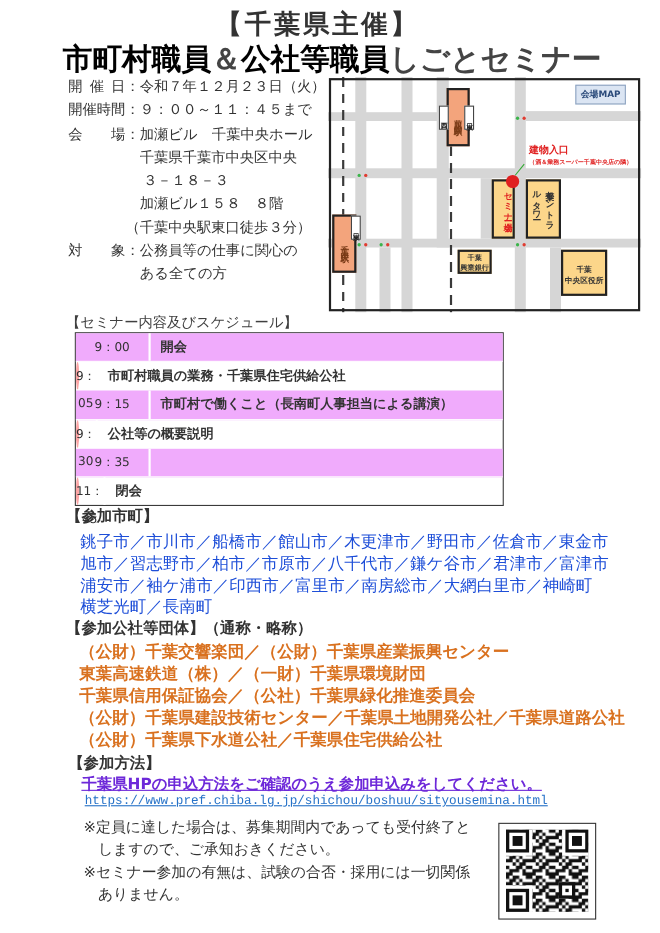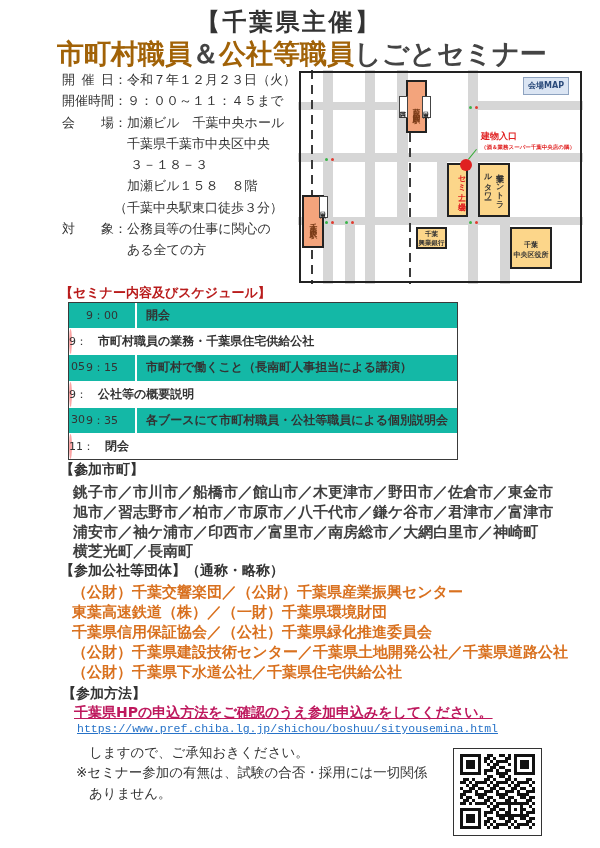--- a/index.html
+++ b/index.html
@@ -4,21 +4,21 @@
 <style>
   html, body { margin:0; padding:0; background:#ffffff; }
   body { width:600px; height:848px; position:relative; overflow:hidden;
          font-family:"DejaVu Sans", sans-serif; color:#333333; }
   .abs { position:absolute; }
   .nowrap { white-space:nowrap; }
 
   
   .organizer { left:196px; top:6px; font-size:24px; font-weight:bold; letter-spacing:2.5px; color:#333; }
   .title { left:57px; top:36px; font-size:27px; font-weight:bold; letter-spacing:0; }
-  .title .blue { color:#a16207; }
+  .title .blue { color:#000000; }
   .title .dark { color:#444; }
 
   
   .info { left:62px; top:69px; font-size:13px; }
   .info-row { height:21.3px; line-height:21.3px; white-space:nowrap; }
   .info-row .lbl { display:inline-block; width:52px; text-align:justify; text-align-last:justify; vertical-align:top; }
   .info-row .sep { display:inline-block; width:13px; text-align:center; }
   .info-row.cont { padding-left:65px; }
   .info-row.cont-paren { padding-left:52px; }
 
@@ -34,36 +34,36 @@
   .bldg { background:#fcd68a; border:2px solid #222; }
   .vtext { position:absolute; writing-mode:vertical-rl; font-size:8px; line-height:10px; font-weight:bold; }
   .hlabel { font-size:6.5px; text-align:center; line-height:9px; color:#333; font-weight:bold; }
   .light { width:3px; height:3px; border-radius:50%; }
   .light.g { background:#3cb44b; } .light.r { background:#e03c31; }
   .badge { background:#dbe5f3; border:1px solid #8ea3c0; color:#2a4a7a; font-size:8px; font-weight:bold;
            text-align:center; line-height:16px; }
   .map-frame { border:2px solid #222; pointer-events:none; }
 
   
-  .sec-head { font-size:13px; color:#b91c1c;font-weight:bold; }
+  .sec-head { font-size:13px; color:#404040; }
   .sched { left:68px; top:302px; width:390px; border:1.5px solid #3a3a3a; box-sizing:border-box; }
   .srow { display:flex; height:25.2px; line-height:25.2px; border-bottom:1.5px solid #fff; }
   .srow:last-child { border-bottom:none; }
-  .srow.dark { background:#14b8a6; }
+  .srow.dark { background:#f0abfc; }
   .srow.light { background:#fca5a5; }
   .srow .time { width:66px; text-align:center; border-right:2px solid #fff; font-size:11px; color:#333; }
   .srow .item { padding-left:9px; font-size:12px; font-weight:bold; color:#333; white-space:nowrap; }
 
   
   .list-head { font-size:14px; color:#333; font-weight:bold; }
-  .cities { left:73px; top:483px; font-size:15px; font-weight:bold; line-height:19.8px; color:#404040; white-space:nowrap; }
+  .cities { left:73px; top:483px; font-size:15px; font-weight:normal; line-height:19.8px; color:#1d4ed8; white-space:nowrap; }
   .orgs { left:72px; top:582px; font-size:15px; font-weight:bold; line-height:20px; color:#d9711f; white-space:nowrap; }
 
   
-  .instruction { left:74px; top:704px; font-size:14px; font-weight:bold; text-decoration:underline; color:#be185d; white-space:nowrap; }
+  .instruction { left:74px; top:704px; font-size:14px; font-weight:bold; text-decoration:underline; color:#6d28d9; white-space:nowrap; }
   .url { left:77px; top:722px; font-family:"Liberation Mono", monospace; font-size:11.5px; color:#2672c8;
          text-decoration:underline; white-space:nowrap; }
   .notes { left:76px; top:742px; font-size:13.5px; line-height:20.3px; color:#333; white-space:nowrap; }
   .notes .cont { padding-left:13px; }
 
   .qr-frame { left:453px; top:748px; width:89px; height:88px; border:1px solid #333; box-sizing:border-box; background:#fff; }
   .qr { left:460px; top:754px; width:75px; height:75px; }
 </style>
 </head>
 <body>
@@ -169,21 +169,20 @@
   <div class="srow dark">
     <div class="time">9：15</div>
     <div class="item">市町村で働くこと（長南町人事担当による講演）</div>
   </div>
   <div class="srow light">
     <div class="time">9：30</div>
     <div class="item">公社等の概要説明</div>
   </div>
   <div class="srow dark">
     <div class="time">9：35</div>
-    <div class="item">各ブースにて市町村職員・公社等職員による個別説明会</div>
   </div>
   <div class="srow light">
     <div class="time">11：45</div>
     <div class="item">閉会</div>
   </div>
 </div>
 
 <div class="abs list-head nowrap" style="left:60px;top:461px">【参加市町】</div>
 <div class="abs cities">
   <div>銚子市／市川市／船橋市／館山市／木更津市／野田市／佐倉市／東金市</div>
@@ -200,20 +199,21 @@
   <div>東葉高速鉄道（株）／（一財）千葉県環境財団</div>
   <div>千葉県信用保証協会／（公社）千葉県緑化推進委員会</div>
   <div>（公財）千葉県建設技術センター／千葉県土地開発公社／千葉県道路公社</div>
   <div>（公財）千葉県下水道公社／千葉県住宅供給公社</div>
 </div>
 
 <div class="abs list-head nowrap" style="left:62px;top:685px">【参加方法】</div>
 <div class="abs instruction">千葉県HPの申込方法をご確認のうえ参加申込みをしてください。</div>
 <a class="abs url">https://www.pref.chiba.lg.jp/shichou/boshuu/sityousemina.html</a>
 <div class="abs notes">
+  <div>※定員に達した場合は、募集期間内であっても受付終了と</div>
   <div class="cont">しますので、ご承知おきください。</div>
   <div>※セミナー参加の有無は、試験の合否・採用には一切関係</div>
   <div class="cont">ありません。</div>
 </div>
 
 <div class="abs qr-frame"></div>
 <svg class="abs qr" viewBox="0 0 75 75" width="75" height="75">
   <defs>
     <pattern id="qrdata" x="0" y="0" width="21" height="21" patternUnits="userSpaceOnUse">
       <path fill="#111" d="M0 0h3v3h-3z M6 0h6v3h-6z M18 0h3v3h-3z M3 3h6v3h-6z M12 3h3v3h-3z M0 6h6v3h-6z M9 6h3v3h-3z M15 6h6v3h-6z M6 9h3v3h-3z M12 9h6v3h-6z M0 12h3v3h-3z M9 12h6v3h-6z M18 12h3v3h-3z M3 15h9v3h-9z M15 15h3v3h-3z M0 18h6v3h-6z M15 18h6v3h-6z"></path>

